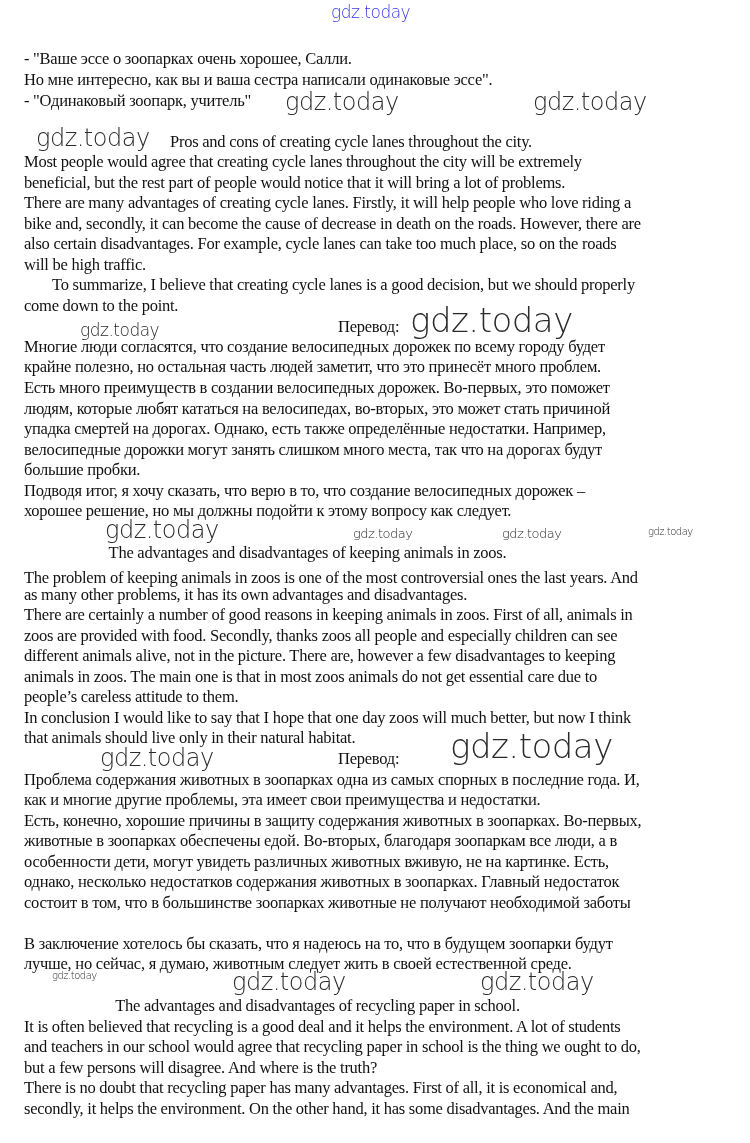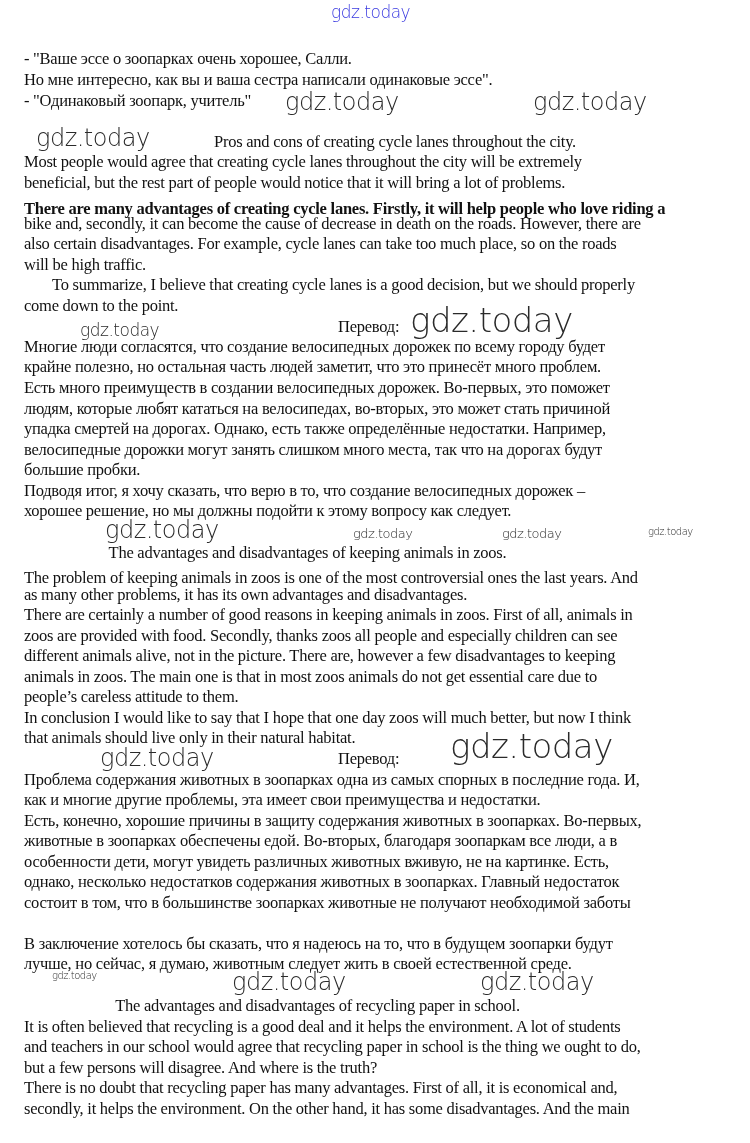--- a/index.html
+++ b/index.html
@@ -28,24 +28,24 @@
 
   <div class="wm wm-top" style="left:331px; top:2px; font-size:17px;">gdz.today</div>
 
   <div class="line" style="top:49px;">- "Ваше эссе о зоопарках очень хорошее, Салли.</div>
   <div class="line" style="top:70px;">Но мне интересно, как вы и ваша сестра написали одинаковые эссе".</div>
   <div class="line" style="top:91px;">- "Одинаковый зоопарк, учитель"</div>
   <div class="wm" style="left:285px; top:88px; font-size:24px;">gdz.today</div>
   <div class="wm" style="left:533px; top:88px; font-size:24px;">gdz.today</div>
 
   <div class="wm" style="left:36px; top:124px; font-size:24px;">gdz.today</div>
-  <div class="line" style="left:170px; top:132px;margin-left:44px;">Pros and cons of creating cycle lanes throughout the city.</div>
+  <div class="line" style="left:170px; top:132px;">Pros and cons of creating cycle lanes throughout the city.</div>
   <div class="line" style="top:152px;">Most people would agree that creating cycle lanes throughout the city will be extremely</div>
   <div class="line" style="top:173px;">beneficial, but the rest part of people would notice that it will bring a lot of problems.</div>
-  <div class="line" style="top:199px;font-weight:bold;">There are many advantages of creating cycle lanes. Firstly, it will help people who love riding a</div>
+  <div class="line" style="top:193px;">There are many advantages of creating cycle lanes. Firstly, it will help people who love riding a</div>
   <div class="line" style="top:214px;">bike and, secondly, it can become the cause of decrease in death on the roads. However, there are</div>
   <div class="line" style="top:234px;">also certain disadvantages. For example, cycle lanes can take too much place, so on the roads</div>
   <div class="line" style="top:255px;">will be high traffic.</div>
   <div class="line" style="top:275px;margin-left:28px;">To summarize, I believe that creating cycle lanes is a good decision, but we should properly</div>
   <div class="line" style="top:296px;">come down to the point.</div>
 
   <div class="wm" style="left:80px; top:320px; font-size:17px;">gdz.today</div>
   <div class="line" style="left:338px; top:317px;">Перевод:</div>
   <div class="wm" style="left:410px; top:300px; font-size:34px;">gdz.today</div>
 

